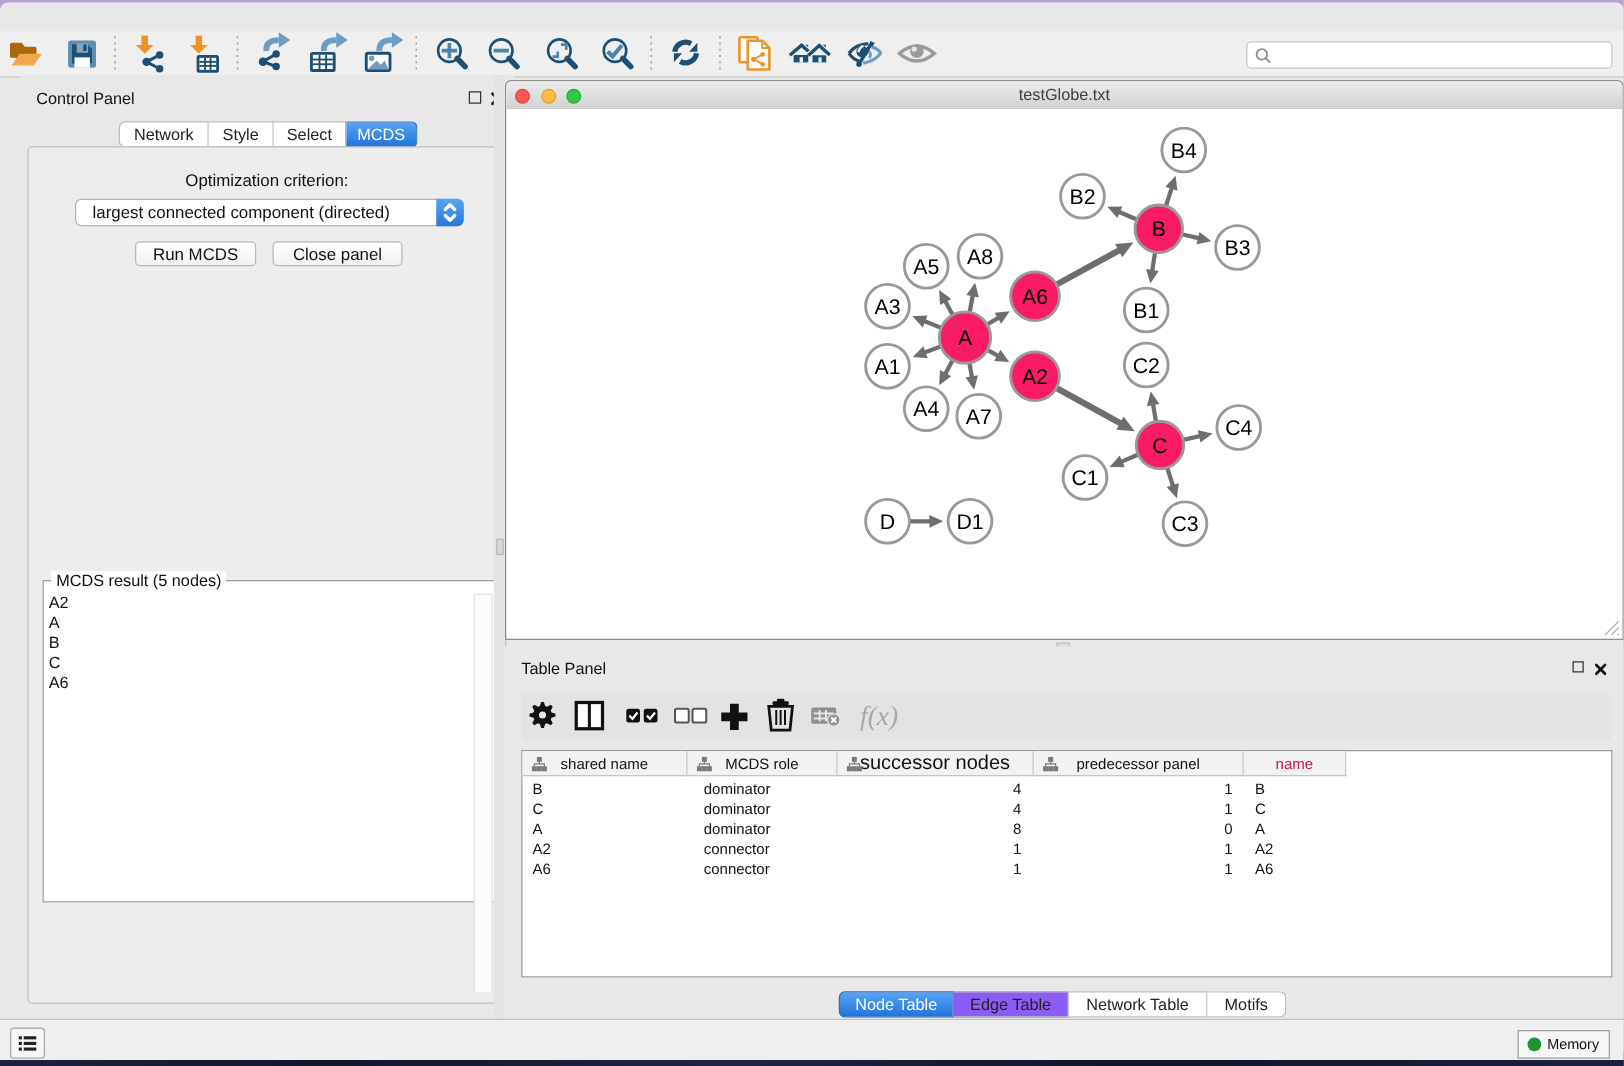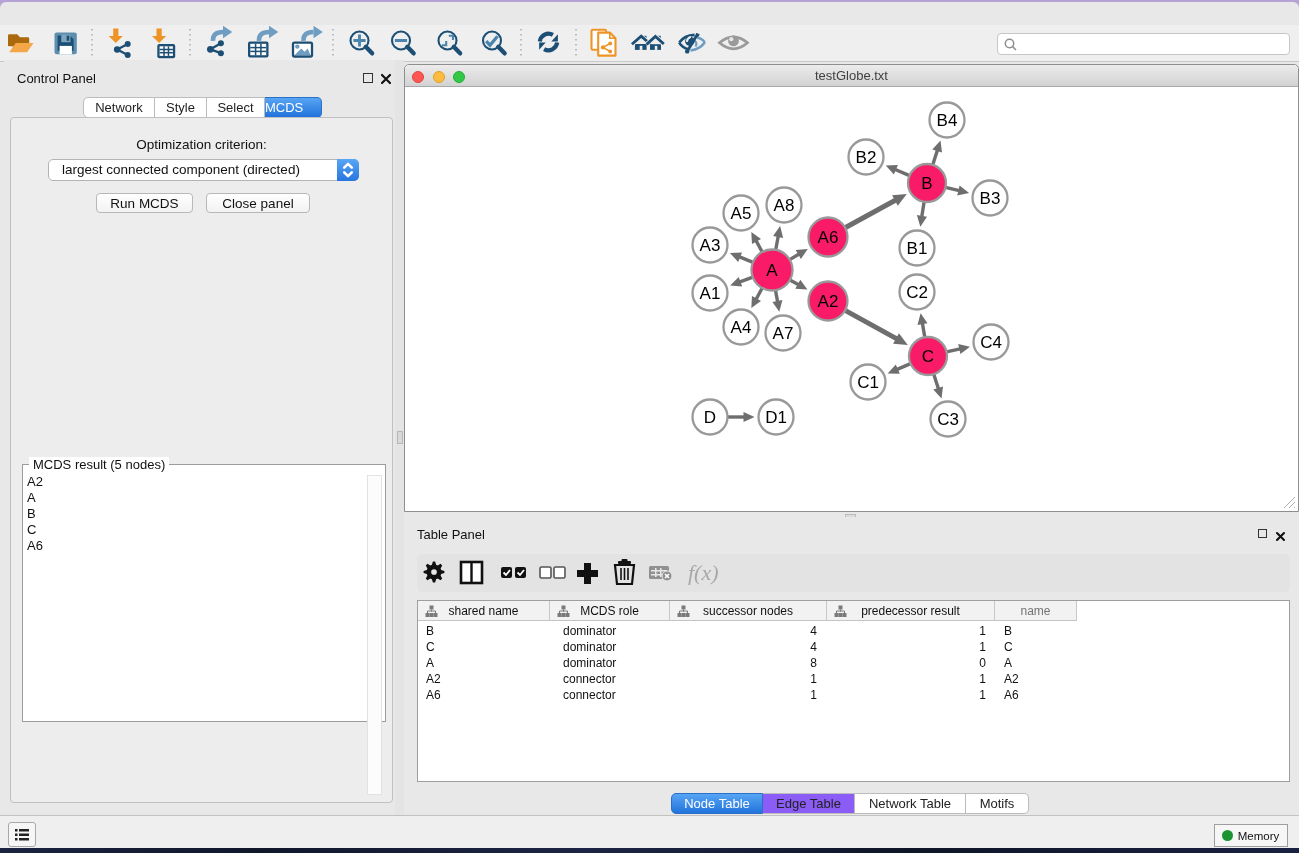--- a/index.html
+++ b/index.html
@@ -106,31 +106,31 @@
         <path d="M719.5 18.8 Q733.5 6.8 747.5 18.8 Q733.5 30.8 719.5 18.8 Z" fill="none" stroke="#9a9a9a" stroke-width="2.7"></path>
         <circle cx="733.5" cy="16.9" r="5.4" fill="#9a9a9a"></circle>
         <circle cx="731.3" cy="15.2" r="2.1" fill="#e6e6e6"></circle>
 </svg>
 <div class="abs" style="left:997px;top:8px;width:293px;height:22px;background:#fff;border:1px solid #c6c6c6;border-radius:4px"></div>
 <svg class="abs" style="left:1003px;top:12px" width="16" height="16" viewBox="0 0 16 16">
         <circle cx="6.5" cy="6.5" r="4.2" fill="none" stroke="#8f8f8f" stroke-width="1.5"></circle>
         <line x1="9.6" y1="9.6" x2="13" y2="13" stroke="#8f8f8f" stroke-width="1.5"></line>
       </svg>
 </div>
-<div class="abs" style="left:4px;top:58px;width:395px;height:755px;background:#e8e8e8">
+<div class="abs" style="left:16px;top:58px;width:395px;height:755px;background:#e8e8e8">
 <div class="abs" style="left:13px;top:11px;font-size:13px;color:#111">Control Panel</div>
 <div class="abs" style="left:359px;top:13px;width:10px;height:10px;border:1.5px solid #333"></div>
 <svg class="abs" style="left:376px;top:13px" width="12" height="12" viewBox="0 0 12 12">
         <path d="M2 2 L10 10 M10 2 L2 10" stroke="#111" stroke-width="2.2" stroke-linecap="round"></path>
       </svg>
 <div class="abs" style="left:79px;top:37px;height:21px;display:flex;font-size:13px">
 <div style="width:72px;background:#fff;border:1px solid #bcbcbc;border-radius:5px 0 0 5px;text-align:center;line-height:20px;color:#222">Network</div>
 <div style="width:52px;background:#fff;border:1px solid #bcbcbc;border-left:none;text-align:center;line-height:20px;color:#222">Style</div>
 <div style="width:58px;background:#fff;border:1px solid #bcbcbc;border-left:none;text-align:center;line-height:20px;color:#222">Select</div>
-<div style="width:57px;background:linear-gradient(#57a5f4,#2173dc);border:1px solid #2a6fc8;border-left:none;border-radius:0 5px 5px 0;text-align:left;line-height:20px;color:#fff">MCDS</div>
+<div style="width:57px;background:linear-gradient(#57a5f4,#2173dc);border:1px solid #2a6fc8;border-left:none;border-radius:0 5px 5px 0;text-align:center;line-height:20px;color:#fff">MCDS</div>
 </div>
 <div class="abs" style="left:6px;top:57px;width:383px;height:686px;background:#ededed;border:1px solid #c0c0c0;border-radius:4px">
 <div class="abs" style="left:37px;top:41px;width:311px;height:22px;background:#fff;border:1px solid #b4b4b4;border-radius:5px;font-size:13.5px;color:#111;line-height:20px;padding-left:13px">largest connected component (directed)
 <div class="abs" style="right:-1px;top:-1px;width:22px;height:22px;background:linear-gradient(#58a6f5,#2776dd);border-radius:0 5px 5px 0"><svg width="22" height="22" viewBox="0 0 22 22">
               <path d="M7.2 8.6 L11 4.8 14.8 8.6" fill="none" stroke="#fff" stroke-width="2.6" stroke-linecap="round" stroke-linejoin="round"></path>
               <path d="M7.2 13.4 L11 17.2 14.8 13.4" fill="none" stroke="#fff" stroke-width="2.6" stroke-linecap="round" stroke-linejoin="round"></path>
             </svg></div></div>
 <div class="abs" style="left:0;top:19px;width:381px;text-align:center;font-size:13.5px;color:#111">Optimization criterion:</div>
 <div class="abs" style="left:85px;top:75px;width:97px;height:20px;background:linear-gradient(#fff,#f2f2f2);border:1px solid #b8b8b8;border-radius:4px;text-align:center;font-size:13.5px;line-height:19px;color:#111">Run MCDS</div>
 <div class="abs" style="left:195px;top:75px;width:104px;height:20px;background:linear-gradient(#fff,#f2f2f2);border:1px solid #b8b8b8;border-radius:4px;text-align:center;font-size:13.5px;line-height:19px;color:#111">Close panel</div>
@@ -280,37 +280,37 @@
           <path d="M2.5 8 v-2 h8 v2 M6.5 4.5 v2" stroke="#7a7a7a" fill="none"></path>
         </svg>
         <div class="abs" style="left:132px;top:0;width:120px;height:20px;border-right:1px solid #c8c8c8;font-size:12px;color:#111;text-align:center;line-height:20px">MCDS role</div>
         <svg class="abs" style="left:139px;top:4px" width="13" height="13" viewBox="0 0 13 13">
           <rect x="4.5" y="0.5" width="4" height="4" fill="#7a7a7a"></rect>
           <rect x="0.5" y="8" width="4" height="4" fill="#7a7a7a"></rect>
           <rect x="4.5" y="8" width="4" height="4" fill="#7a7a7a"></rect>
           <rect x="8.5" y="8" width="4" height="4" fill="#7a7a7a"></rect>
           <path d="M2.5 8 v-2 h8 v2 M6.5 4.5 v2" stroke="#7a7a7a" fill="none"></path>
         </svg>
-        <div class="abs" style="left:252px;top:0;width:157px;height:20px;border-right:1px solid #c8c8c8;font-size:12px;color:#111;text-align:center;line-height:20px">successor nodes</div>
+        <div class="abs" style="left:252px;top:0;width:157px;height:20px;border-right:1px solid #c8c8c8;font-size:16px;color:#111;text-align:center;line-height:20px">successor nodes</div>
         <svg class="abs" style="left:259px;top:4px" width="13" height="13" viewBox="0 0 13 13">
           <rect x="4.5" y="0.5" width="4" height="4" fill="#7a7a7a"></rect>
           <rect x="0.5" y="8" width="4" height="4" fill="#7a7a7a"></rect>
           <rect x="4.5" y="8" width="4" height="4" fill="#7a7a7a"></rect>
           <rect x="8.5" y="8" width="4" height="4" fill="#7a7a7a"></rect>
           <path d="M2.5 8 v-2 h8 v2 M6.5 4.5 v2" stroke="#7a7a7a" fill="none"></path>
         </svg>
-        <div class="abs" style="left:409px;top:0;width:168px;height:20px;border-right:1px solid #c8c8c8;font-size:12px;color:#111;text-align:center;line-height:20px">predecessor result</div>
+        <div class="abs" style="left:409px;top:0;width:168px;height:20px;border-right:1px solid #c8c8c8;font-size:12px;color:#111;text-align:center;line-height:20px">predecessor panel</div>
         <svg class="abs" style="left:416px;top:4px" width="13" height="13" viewBox="0 0 13 13">
           <rect x="4.5" y="0.5" width="4" height="4" fill="#7a7a7a"></rect>
           <rect x="0.5" y="8" width="4" height="4" fill="#7a7a7a"></rect>
           <rect x="4.5" y="8" width="4" height="4" fill="#7a7a7a"></rect>
           <rect x="8.5" y="8" width="4" height="4" fill="#7a7a7a"></rect>
           <path d="M2.5 8 v-2 h8 v2 M6.5 4.5 v2" stroke="#7a7a7a" fill="none"></path>
         </svg>
-        <div class="abs" style="left:577px;top:0;width:82px;height:20px;border-right:1px solid #c8c8c8;font-size:12px;color:#737373;text-align:center;line-height:20px">name</div>
+        <div class="abs" style="left:577px;top:0;width:82px;height:20px;border-right:1px solid #c8c8c8;font-size:12px;color:#be185d;text-align:center;line-height:20px">name</div>
 <div class="abs" style="left:8px;top:23px;font-size:12px;color:#111">B</div>
         <div class="abs" style="left:145px;top:23px;font-size:12px;color:#111">dominator</div>
         <div class="abs" style="left:252px;top:23px;width:147px;font-size:12px;color:#111;text-align:right">4</div>
         <div class="abs" style="left:409px;top:23px;width:159px;font-size:12px;color:#111;text-align:right">1</div>
         <div class="abs" style="left:586px;top:23px;font-size:12px;color:#111">B</div>
         <div class="abs" style="left:8px;top:39px;font-size:12px;color:#111">C</div>
         <div class="abs" style="left:145px;top:39px;font-size:12px;color:#111">dominator</div>
         <div class="abs" style="left:252px;top:39px;width:147px;font-size:12px;color:#111;text-align:right">4</div>
         <div class="abs" style="left:409px;top:39px;width:159px;font-size:12px;color:#111;text-align:right">1</div>
         <div class="abs" style="left:586px;top:39px;font-size:12px;color:#111">C</div>

